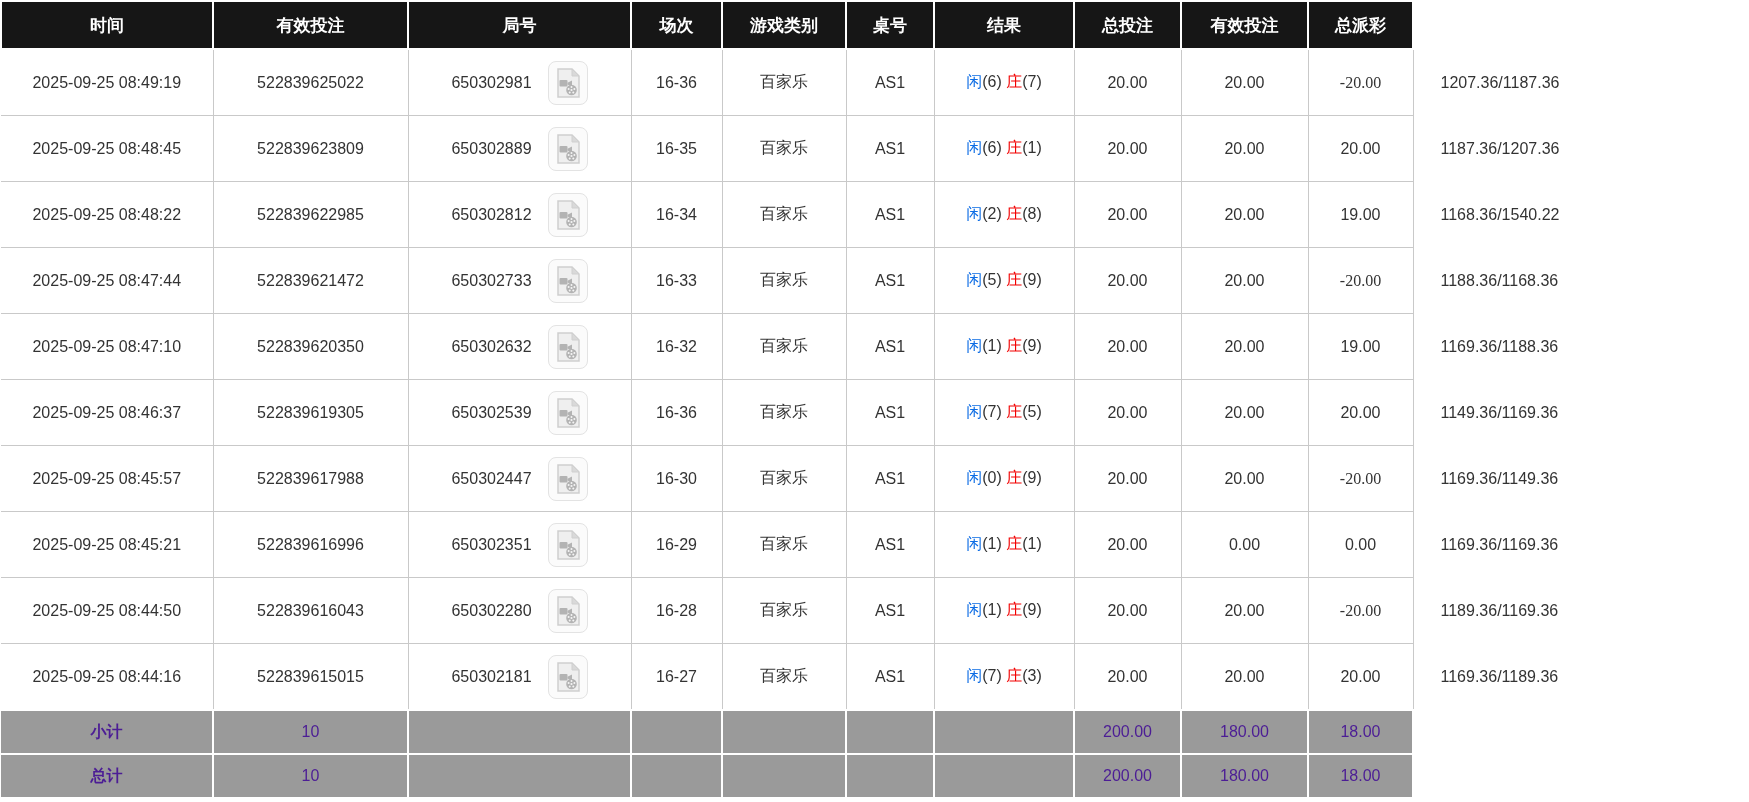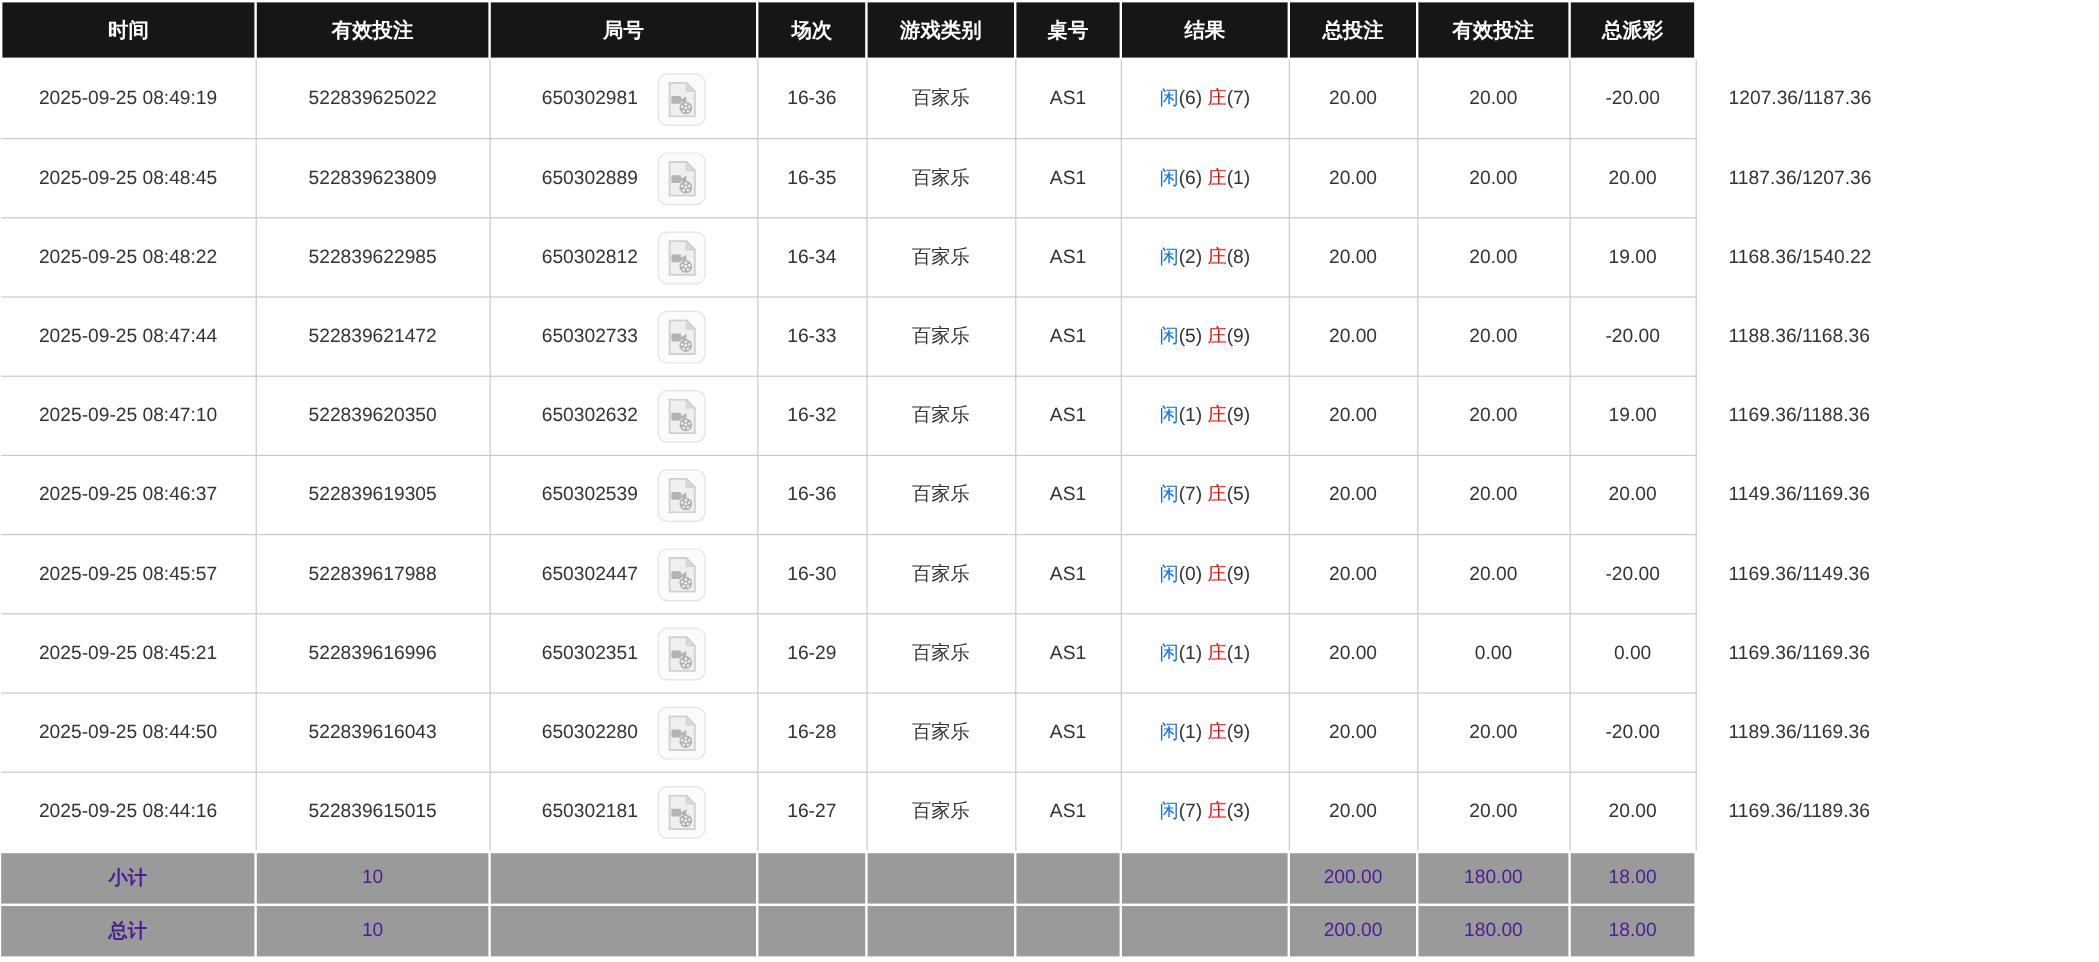--- a/index.html
+++ b/index.html
@@ -44,21 +44,21 @@
     border: 2px solid #ffffff;
     text-align: center;
     vertical-align: middle;
     font-size: 16px;
     height: 42px;
     padding: 0;
   }
   table.records tfoot td:first-child { border-left: 0; }
   table.records tfoot td:last-child  { border-right: 0; }
   .blue { color: #0c6ce4; }
-  .neg  { color: #ff0000; }
+  .neg  { color: #ff0000; font-family: Liberation Serif, serif; }
   .player-label { color: #0c6ce4; }
   .banker-label { color: #f20000; }
   .summary-label { font-weight: bold; }
   .round-wrap {
     display: flex;
     align-items: center;
     justify-content: center;
     gap: 16px;
   }
   .video-btn {

